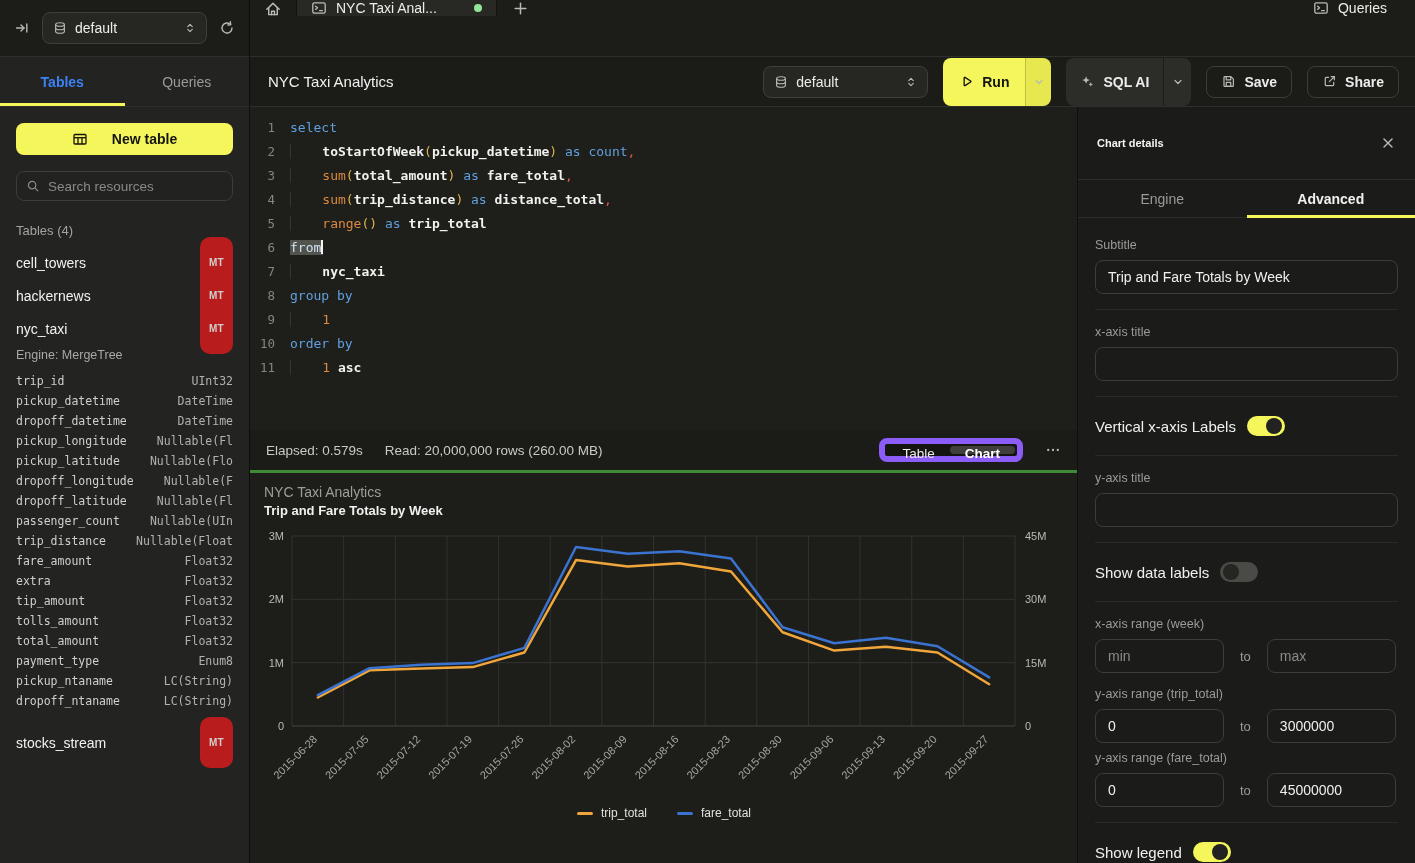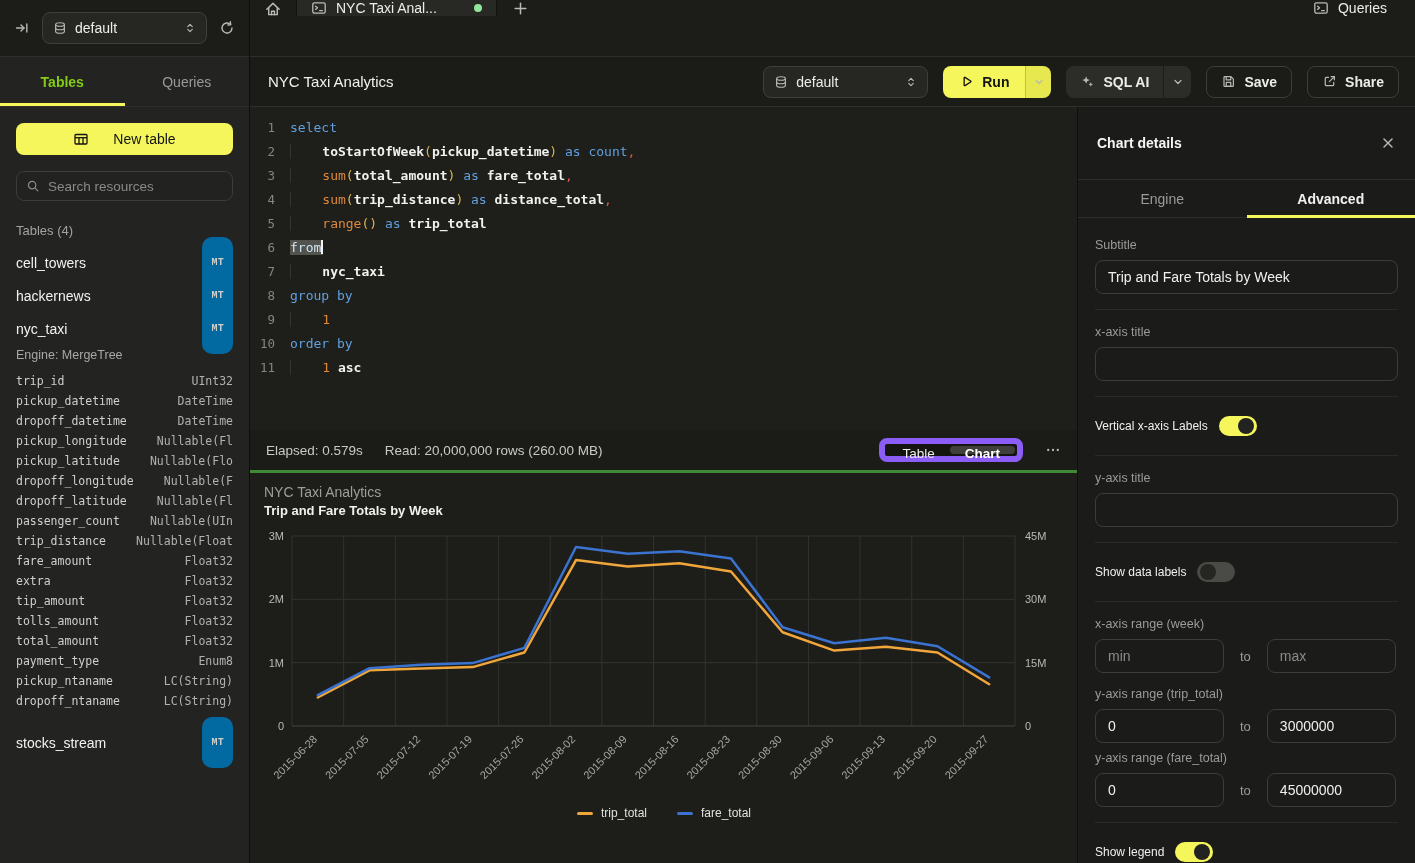--- a/index.html
+++ b/index.html
@@ -16,31 +16,31 @@
   
   .sidebar { width:250px; flex:none; background:#232321; border-right:1px solid #0e0e0c; display:flex; flex-direction:column; }
   .sidebar-head { height:57px; flex:none; background:#1c1c19; border-bottom:1px solid #2e2e2b; display:flex; align-items:center; padding:0 14px; gap:12px; }
   .db-select { height:32px; display:flex; align-items:center; gap:8px; padding:0 10px; border:1px solid #3e3e3b; border-radius:8px; background:#262623; cursor:pointer; }
   .db-select .val { font-size:14px; color:#ececea; }
   .sidebar-head .db-select { flex:1; }
   .db-select .spacer { flex:1; }
   .icon-btn { background:none; border:none; cursor:pointer; color:#c9c9c6; display:flex; align-items:center; justify-content:center; }
   .sidebar-tabs { height:50px; flex:none; border-bottom:1px solid #2e2e2b; display:flex; }
   .s-tab { flex:1; display:flex; align-items:center; justify-content:center; font-size:14px; color:#9a9a97; cursor:pointer; position:relative; }
-  .s-tab.active { color:#84cc16; font-weight:700; }
+  .s-tab.active { color:#3b82f6; font-weight:700; }
   .s-tab.active::after { content:""; position:absolute; left:0; right:0; bottom:0; height:3px; background:#f5f65c; }
   .sidebar-body { flex:1; padding:16px; overflow:hidden; }
-  .new-table-btn { width:100%; height:32px; border:none; border-radius:8px; background:#f5f65c; color:#141411; font-weight:400; font-size:14px; display:flex; align-items:center; justify-content:center; gap:24px; cursor:pointer; font-family:inherit; }
+  .new-table-btn { width:100%; height:32px; border:none; border-radius:8px; background:#f5f65c; color:#141411; font-weight:700; font-size:14px; display:flex; align-items:center; justify-content:center; gap:24px; cursor:pointer; font-family:inherit; }
   .search-box { margin-top:16px; height:30px; border:1px solid #3c3c39; border-radius:8px; display:flex; align-items:center; gap:8px; padding:0 9px; background:#222220; }
   .search-box input { flex:1; background:transparent; border:none; outline:none; color:#ececea; font-size:13.5px; font-family:inherit; min-width:0; }
   .search-box input::placeholder { color:#8a8a87; }
   .section-label { margin-top:22px; font-size:13px; color:#a3a3a0; }
   .table-row { height:33px; display:flex; align-items:center; justify-content:space-between; cursor:pointer; }
   .table-row .tname { font-size:14px; font-weight:500; color:#f2f2f0; }
-  .badge { background:#0369a1; color:#cfcfcc; font-size:10px; font-weight:700; border-radius:10px; padding:20px 9px; letter-spacing:.3px;font-family:Liberation Mono, monospace; }
+  .badge { background:#b91c1c; color:#cfcfcc; font-size:10px; font-weight:700; border-radius:10px; padding:20px 9px; letter-spacing:.3px; }
   .engine-line { font-size:12.5px; color:#a8a8a5; margin:3px 0 9px; }
   .cols { font-family:"DejaVu Sans Mono", monospace; font-size:11.5px; }
   .col-row { display:flex; justify-content:space-between; line-height:20px; cursor:pointer; }
   .col-row .cn { color:#cfcfcc; }
   .col-row .ct { color:#b2b2af; }
   .table-row.last { margin-top:15px; }
 
   
   .main { flex:1; display:flex; flex-direction:column; min-width:0; }
   .tabstrip { height:57px; flex:none; background:#1c1c19; border-bottom:1px solid #2e2e2b; display:flex; align-items:flex-start; }
@@ -49,21 +49,21 @@
   .q-tab .t-title { font-size:14px; color:#ececea; white-space:nowrap; overflow:hidden; }
   .dot { width:8px; height:8px; border-radius:50%; background:#93e59a; margin-left:auto; flex:none; }
   .plus-btn { width:46px; display:flex; align-items:center; justify-content:center; cursor:pointer; color:#b9b9b6; }
   .strip-spacer { flex:1; }
   .queries-btn { display:flex; align-items:center; gap:9px; margin-right:28px; cursor:pointer; color:#ececea; font-size:14px; }
 
   .toolbar { height:50px; flex:none; background:#1b1b18; border-bottom:1px solid #2e2e2b; display:flex; align-items:center; padding:0 16px 0 18px; gap:15px; }
   .qtitle { font-size:15px; color:#f0f0ee; }
   .toolbar .spacer { flex:1; }
   .toolbar .db-select { width:165px; }
-  .split { display:flex; height:32px; border-radius:8px; overflow:hidden; cursor:pointer; }
+  .split { display:flex; height:48px; border-radius:8px; overflow:hidden; cursor:pointer; }
   .run-main { background:#f5f65c; color:#141411; display:flex; align-items:center; gap:8px; padding:0 16px; font-weight:700; }
   .run-caret { background:#e7e84f; width:26px; display:flex; align-items:center; justify-content:center; border-left:1px solid rgba(0,0,0,.18); color:#2f2f2a; }
   .ai-main { background:#2c2c29; color:#ececea; display:flex; align-items:center; gap:8px; padding:0 14px; font-weight:600; }
   .ai-caret { background:#2c2c29; width:28px; display:flex; align-items:center; justify-content:center; border-left:1px solid #1b1b18; color:#b9b9b6; }
   .ghost-btn { height:32px; border:1px solid #3c3c39; border-radius:8px; background:transparent; color:#ececea; font-size:14px; font-weight:600; display:flex; align-items:center; gap:8px; padding:0 14px; cursor:pointer; font-family:inherit; }
 
   .workspace { flex:1; display:flex; min-height:0; }
   .editor-col { width:828px; flex:none; display:flex; flex-direction:column; border-right:1px solid #0e0e0c; min-height:0; }
 
   
@@ -98,32 +98,32 @@
   .chart-title { position:absolute; left:14px; top:11px; font-size:14px; color:#9d9d9a; }
   .chart-subtitle { position:absolute; left:14px; top:30px; font-size:13px; font-weight:700; color:#f0f0ee; }
   .chart-svg-wrap { position:absolute; inset:0; }
   .chart-legend { position:absolute; top:333px; left:0; width:828px; display:flex; justify-content:center; gap:30px; }
   .legend-item { display:flex; align-items:center; gap:8px; font-size:12px; color:#e0e0dd; cursor:pointer; }
   .legend-dash { width:16px; height:3px; border-radius:2px; }
 
   
   .chart-panel { width:337px; flex:none; background:#1b1b19; display:flex; flex-direction:column; min-height:0; }
   .panel-head { height:73px; flex:none; border-bottom:1px solid #2e2e2b; display:flex; align-items:center; justify-content:space-between; padding:0 19px; }
-  .panel-head h2 { font-size:14px; font-weight:700; color:#f5f5f3; }
+  .panel-head h2 { font-size:11px; font-weight:700; color:#f5f5f3; }
   .panel-tabs { height:38px; flex:none; border-bottom:1px solid #2e2e2b; display:flex; }
   .p-tab { flex:1; display:flex; align-items:center; justify-content:center; font-size:14px; color:#9a9a97; cursor:pointer; position:relative; }
   .p-tab.active { color:#f0f0ee; font-weight:700; }
   .p-tab.active::after { content:""; position:absolute; left:0; right:0; bottom:-1px; height:3px; background:#f5f65c; }
   .panel-body { flex:1; padding:20px 17px; overflow:hidden; }
   .field-label { font-size:12.5px; color:#9b9b98; margin-bottom:8px; }
   .p-input { width:100%; height:34px; border:1px solid #3c3c39; border-radius:8px; background:transparent; color:#f0f0ee; font-size:14px; padding:0 12px; outline:none; font-family:inherit; }
   .p-input::placeholder { color:#8a8a87; }
   .p-divider { border:none; border-top:1px solid #2a2a27; margin:15px 0; }
   .toggle-row { display:flex; align-items:center; gap:11px; padding:4px 0; }
-  .toggle-row .t-label { font-size:12px; font-weight:500; color:#f0f0ee; }
+  .toggle-row .t-label { font-size:15px; font-weight:500; color:#f0f0ee; }
   .toggle { width:38px; height:20px; border-radius:10px; background:#4a4a47; position:relative; cursor:pointer; flex:none; }
   .toggle .knob { position:absolute; top:2px; left:3px; width:16px; height:16px; border-radius:50%; background:#252522; }
   .toggle.on { background:#f5f65c; }
   .toggle.on .knob { left:19px; background:#222220; }
   .range-row { display:flex; align-items:center; gap:16px; margin-bottom:8px; }
   .range-row .p-input { width:129px; flex:none; }
   .to-label { font-size:13px; color:#9b9b98; }
   .mt14 { margin-top:14px; }
 
   svg text { font-family:"Liberation Sans", sans-serif; }

